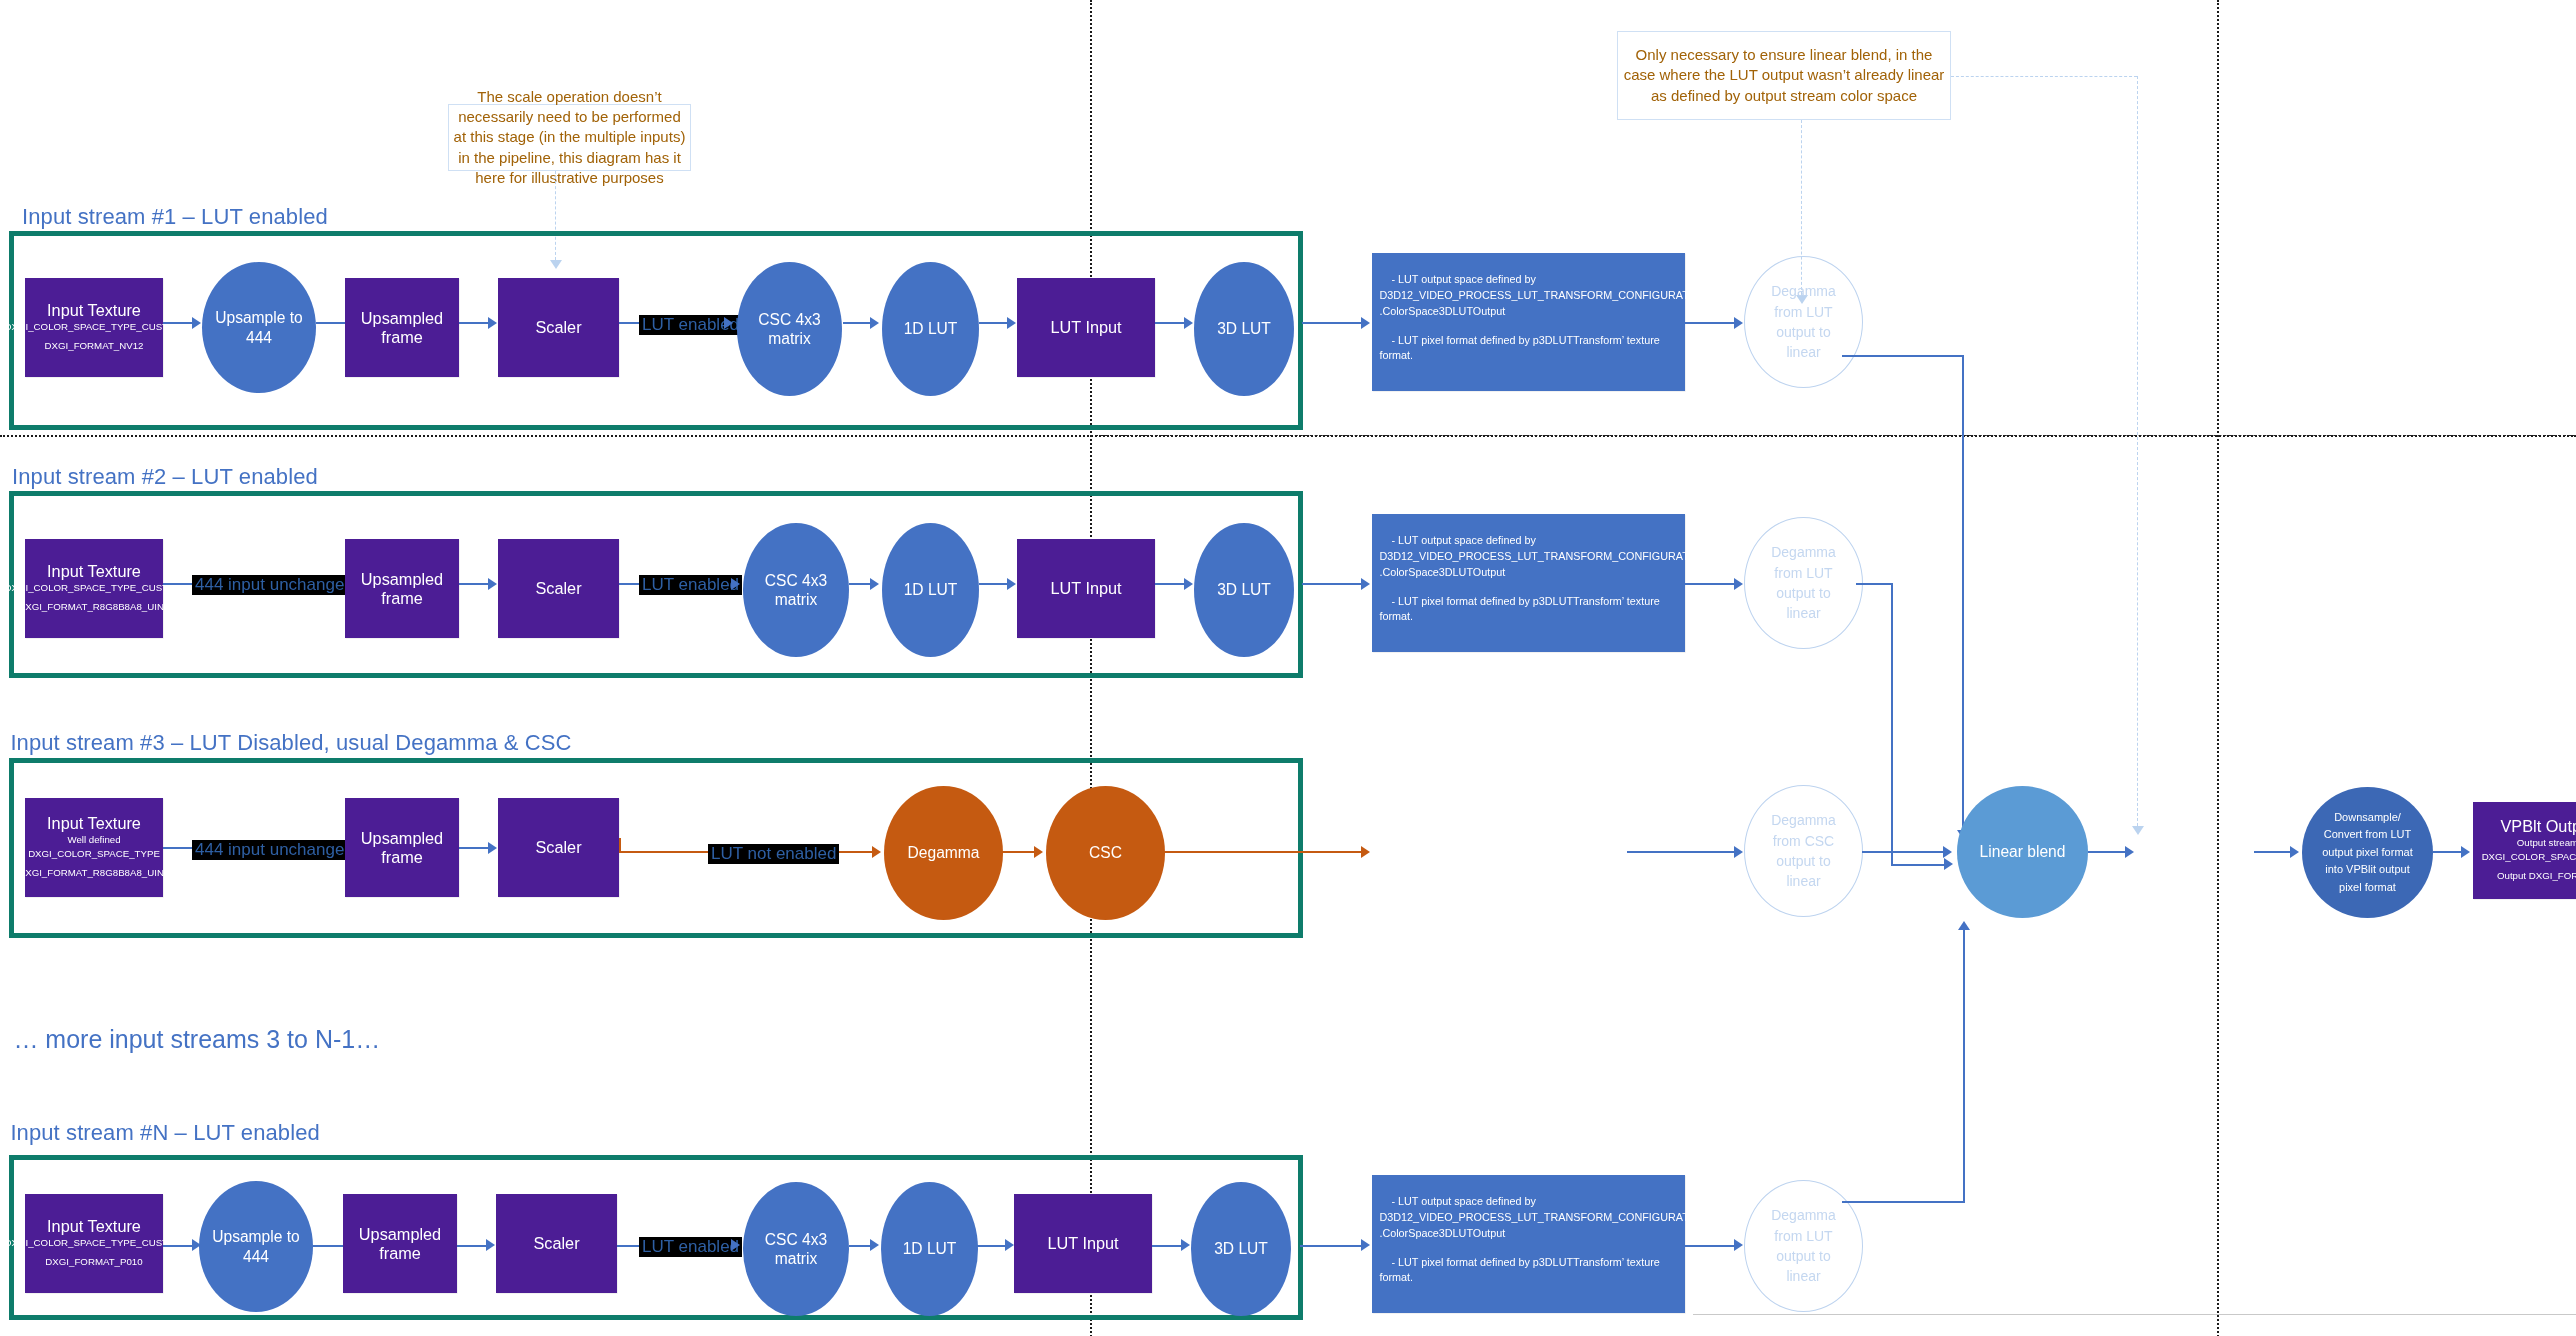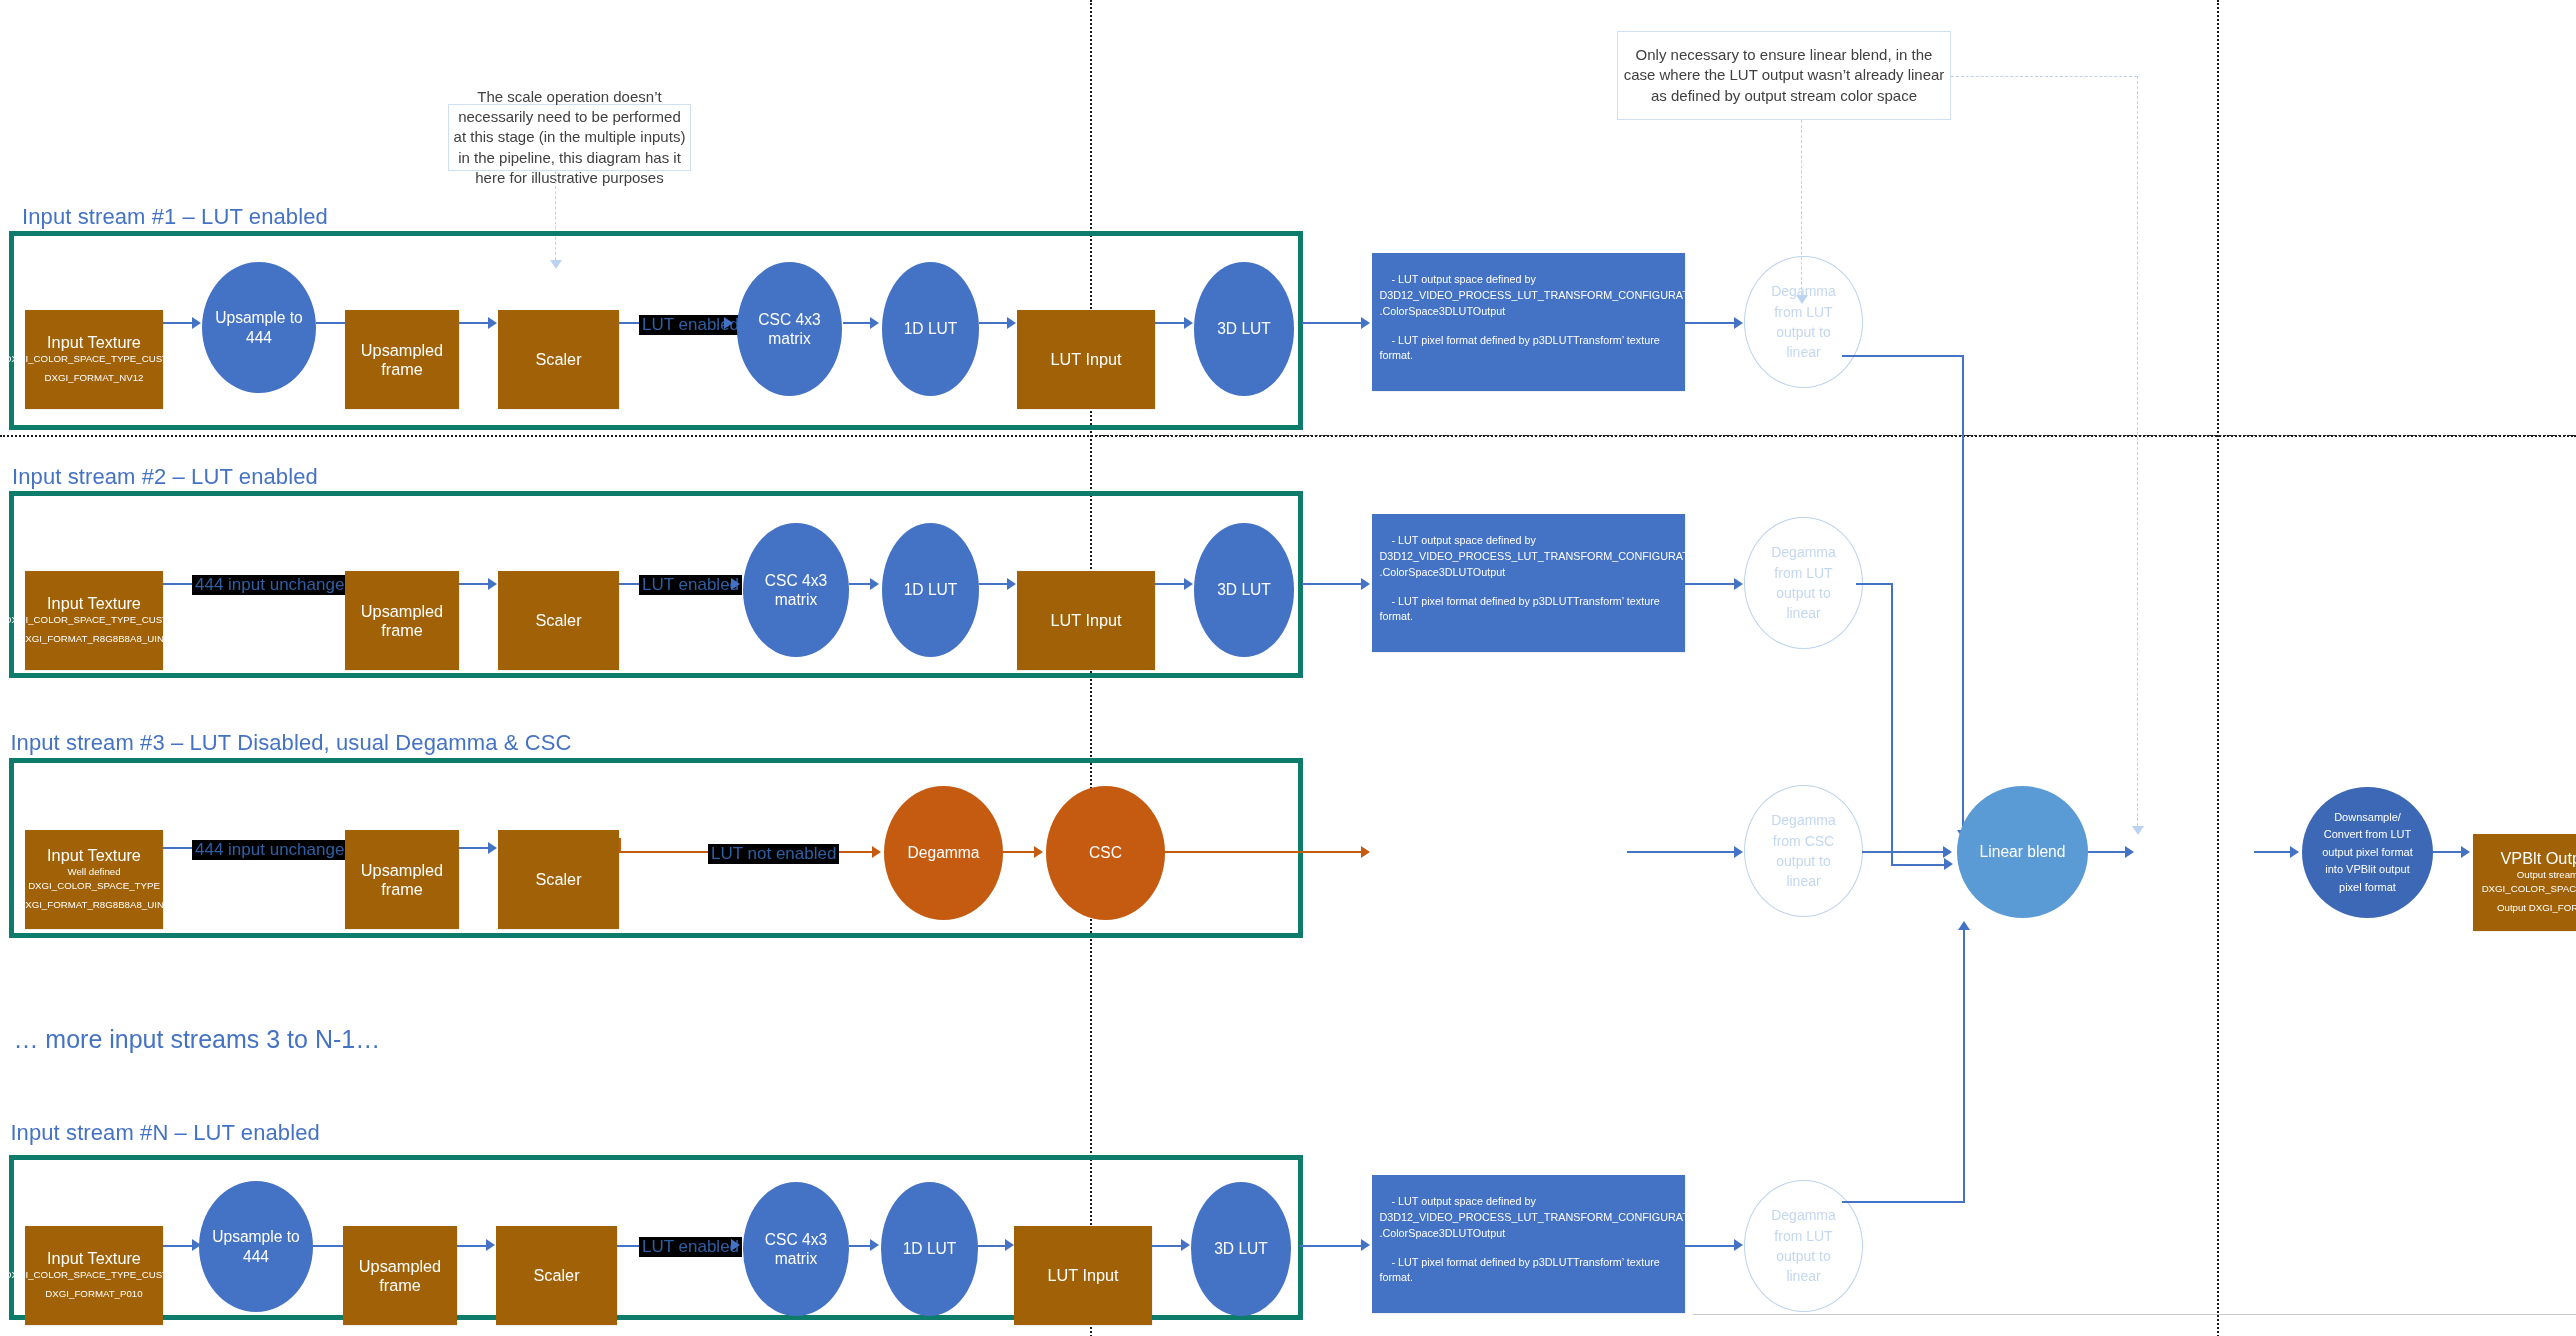--- a/index.html
+++ b/index.html
@@ -17,24 +17,23 @@
     color:#4472C4;font-size:25px;white-space:nowrap;
   }
 
   
   .group-frame{
     border:5.2px solid #0E7C6B;background:transparent;
   }
 
   
   .node-rect{
-    background:#a16207;color:#fff;display:flex;flex-direction:column;
+    background:#4c1d95;color:#fff;display:flex;flex-direction:column;
     align-items:center;justify-content:center;text-align:center;
     box-shadow:0.7px 0.7px 0 rgba(0,0,0,.08);
-    margin-top:32px;
   }
   .node-rect .t1{font-size:16.3px;line-height:1.15;}
   .node-rect .t2{font-size:9.7px;line-height:1.5;}
   .node-rect .t3{font-size:9.7px;line-height:1.5;margin-top:4.5px;}
 
   .node-ellipse{
     background:#4472C4;color:#fff;border-radius:50%;
     display:flex;align-items:center;justify-content:center;text-align:center;
     font-size:15.6px;line-height:1.25;
   }
@@ -56,21 +55,21 @@
   .info-box .ind{padding-left:12px;}
 
   .csc-out-box{
     background:#4472C4;color:#fff;font-size:15px;line-height:1.35;
     display:flex;align-items:center;justify-content:center;text-align:center;
     padding:6px 9px;box-shadow:0.7px 0.7px 0 rgba(0,0,0,.08);
   }
 
   
   .callout{
-    border:0.7px solid #CFE0F4;color:#404040;font-size:15px;line-height:1.35;
+    border:0.7px solid #CFE0F4;color:#a16207;font-size:15px;line-height:1.35;
     text-align:center;display:flex;align-items:center;justify-content:center;
     padding:3px 4.5px;background:transparent;
   }
 
   
   .edge-label{
     color:#2E5FA3;font-size:17px;white-space:nowrap;background:#000000;
     padding:0 3px;
   }
   .edge-label.orange-lbl{color:#2E5FA3;}

